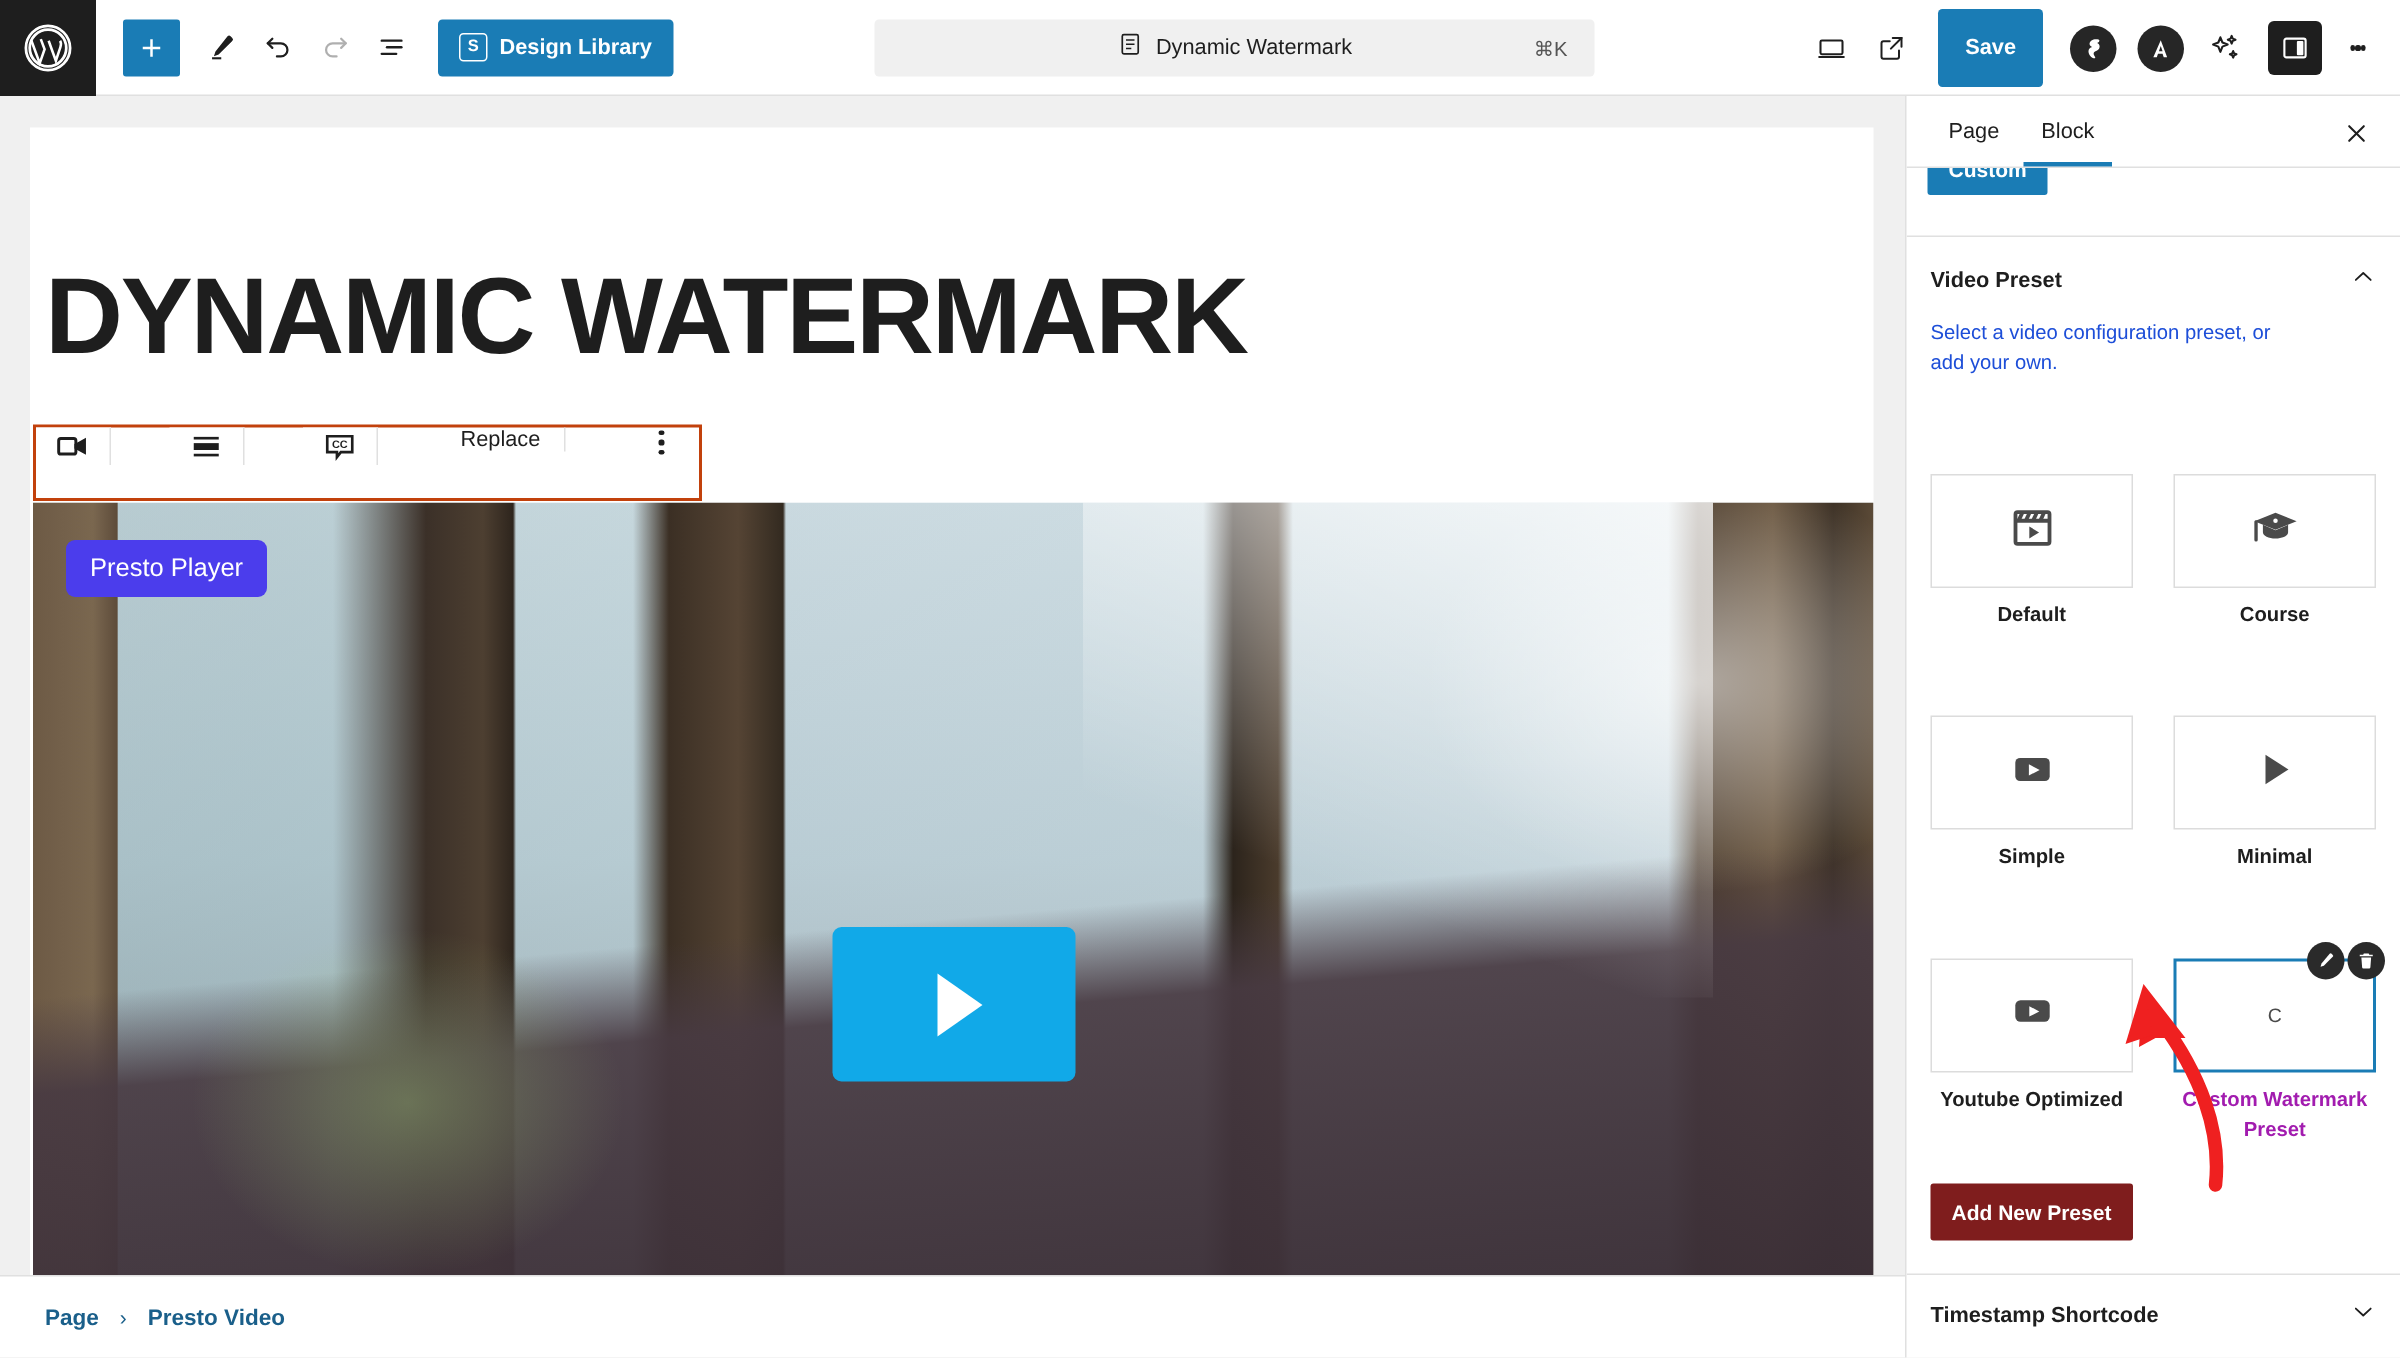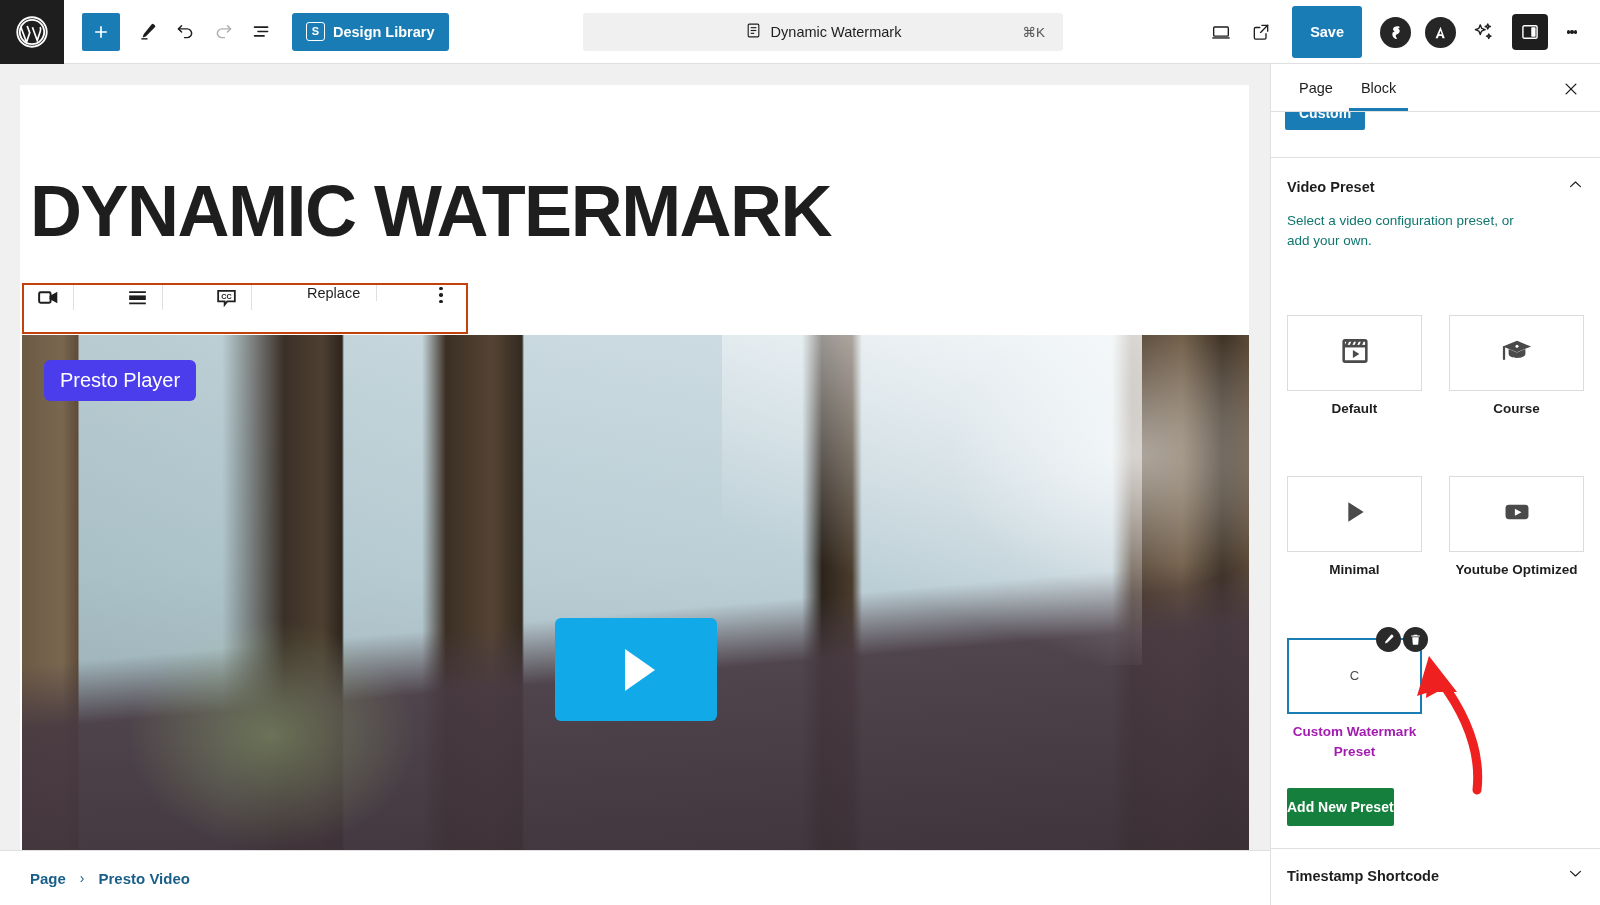--- a/index.html
+++ b/index.html
@@ -173,21 +173,21 @@
   .video-photo::after {
     
     content: "";
     position: absolute; left: 700px; top: 0; width: 420px; height: 330px;
     background: linear-gradient(200deg, rgba(255,255,255,.78), rgba(255,255,255,0) 72%);
   }
   .presto-badge {
     position: absolute; left: 22px; top: 25px;
     background: #4b3dec; color: #fff;
     padding: 9px 16px; border-radius: 6px;
-    font-size: 20px; font-weight: 500; z-index: 5;
+    font-size: 17px; font-weight: 500; z-index: 5;
     font-family: "Liberation Sans", sans-serif;
   }
   .play-overlay {
     position: absolute; left: 533px; top: 283px;
     width: 162px; height: 103px;
     background: #11a9e8; border-radius: 6px;
     display: flex; align-items: center; justify-content: center;
     cursor: pointer; z-index: 6;
   }
   .play-tri {
@@ -247,21 +247,21 @@
     padding: 9px 14px; font-size: 14px; font-weight: 600; cursor: pointer;
     font-family: "Liberation Sans", sans-serif;
   }
 
   .panel { border-bottom: 1px solid #e0e0e0; padding: 18px 16px 22px 16px; position: relative; }
   .panel-head {
     display: flex; align-items: center; justify-content: space-between;
     cursor: pointer; margin-bottom: 14px;
   }
   .panel-title { font-size: 14.5px; font-weight: 600; color: #1e1e1e; }
-  .panel-desc { font-size: 13.5px; color: #0f766e; line-height: 1.45; margin-bottom: 18px; width: 250px; }
+  .panel-desc { font-size: 13.5px; color: #1d4ed8; line-height: 1.45; margin-bottom: 18px; width: 250px; }
 
   .preset-grid {
     display: grid; grid-template-columns: repeat(2, 135px);
     gap: 10px 27px;
   }
   .preset-cell { position: relative; margin-top: 47px; }
   .preset-thumb {
     width: 135px; height: 76px;
     border: 1px solid #dcdcdc; background: #fff;
     display: flex; align-items: center; justify-content: center;
@@ -279,22 +279,22 @@
     position: absolute; right: -6px; top: -11px; display: flex; gap: 2px; z-index: 9;
   }
   .thumb-act {
     width: 25px; height: 25px; border-radius: 50%;
     background: #2a2a2a; color: #fff;
     display: flex; align-items: center; justify-content: center; cursor: pointer;
   }
 
   .add-preset-btn {
     margin-top: 26px;
-    background: #15803d; color: #fff; border: none; border-radius: 2px;
-    padding: 11px 0; font-size: 14px; font-weight: 600; cursor: pointer;
+    background: #7f1d1d; color: #fff; border: none; border-radius: 2px;
+    padding: 11px 14px; font-size: 14px; font-weight: 600; cursor: pointer;
     font-family: "Liberation Sans", sans-serif;
   }
 
   .panel-collapsed {
     padding: 16px; display: flex; align-items: center; justify-content: space-between;
     cursor: pointer;
   }
 
   
   .anno-arrow { position: absolute; left: 1395px; top: 650px; z-index: 60; pointer-events: none; }
@@ -520,20 +520,31 @@
                 <path d="M12 5.2L21.4 9 12 12.8 2.6 9z" fill="#4a4a4a"></path>
                 <path d="M6.4 10.6v3.3c0 1.6 2.5 2.8 5.6 2.8s5.6-1.2 5.6-2.8v-3.3L12 13z" fill="#4a4a4a"></path>
                 <rect x="2.6" y="8.6" width="1.5" height="9.4" rx=".7" fill="#4a4a4a"></rect>
                 <circle cx="12" cy="8.8" r="1" fill="#fff"></circle>
               </svg>
             </span>
           </div>
           <div class="preset-label">Course</div>
         </div>
 
+        <div class="preset-cell">
+          <div class="preset-thumb">
+            <span>
+              <svg width="32" height="32" viewBox="0 0 24 24">
+                <rect x="3.4" y="6.2" width="17.2" height="11.6" rx="2.4" fill="#4a4a4a"></rect>
+                <path d="M10.2 9.4l5.4 2.8-5.4 2.8z" fill="#fff"></path>
+              </svg>
+            </span>
+          </div>
+          <div class="preset-label">Simple</div>
+        </div>
 
         <div class="preset-cell">
           <div class="preset-thumb">
             <span>
               <svg width="32" height="32" viewBox="0 0 24 24">
                   <path d="M7 4.6l11.5 7.4L7 19.4z" fill="#4a4a4a"></path>
                 </svg>
             </span>
           </div>
           <div class="preset-label">Minimal</div>

